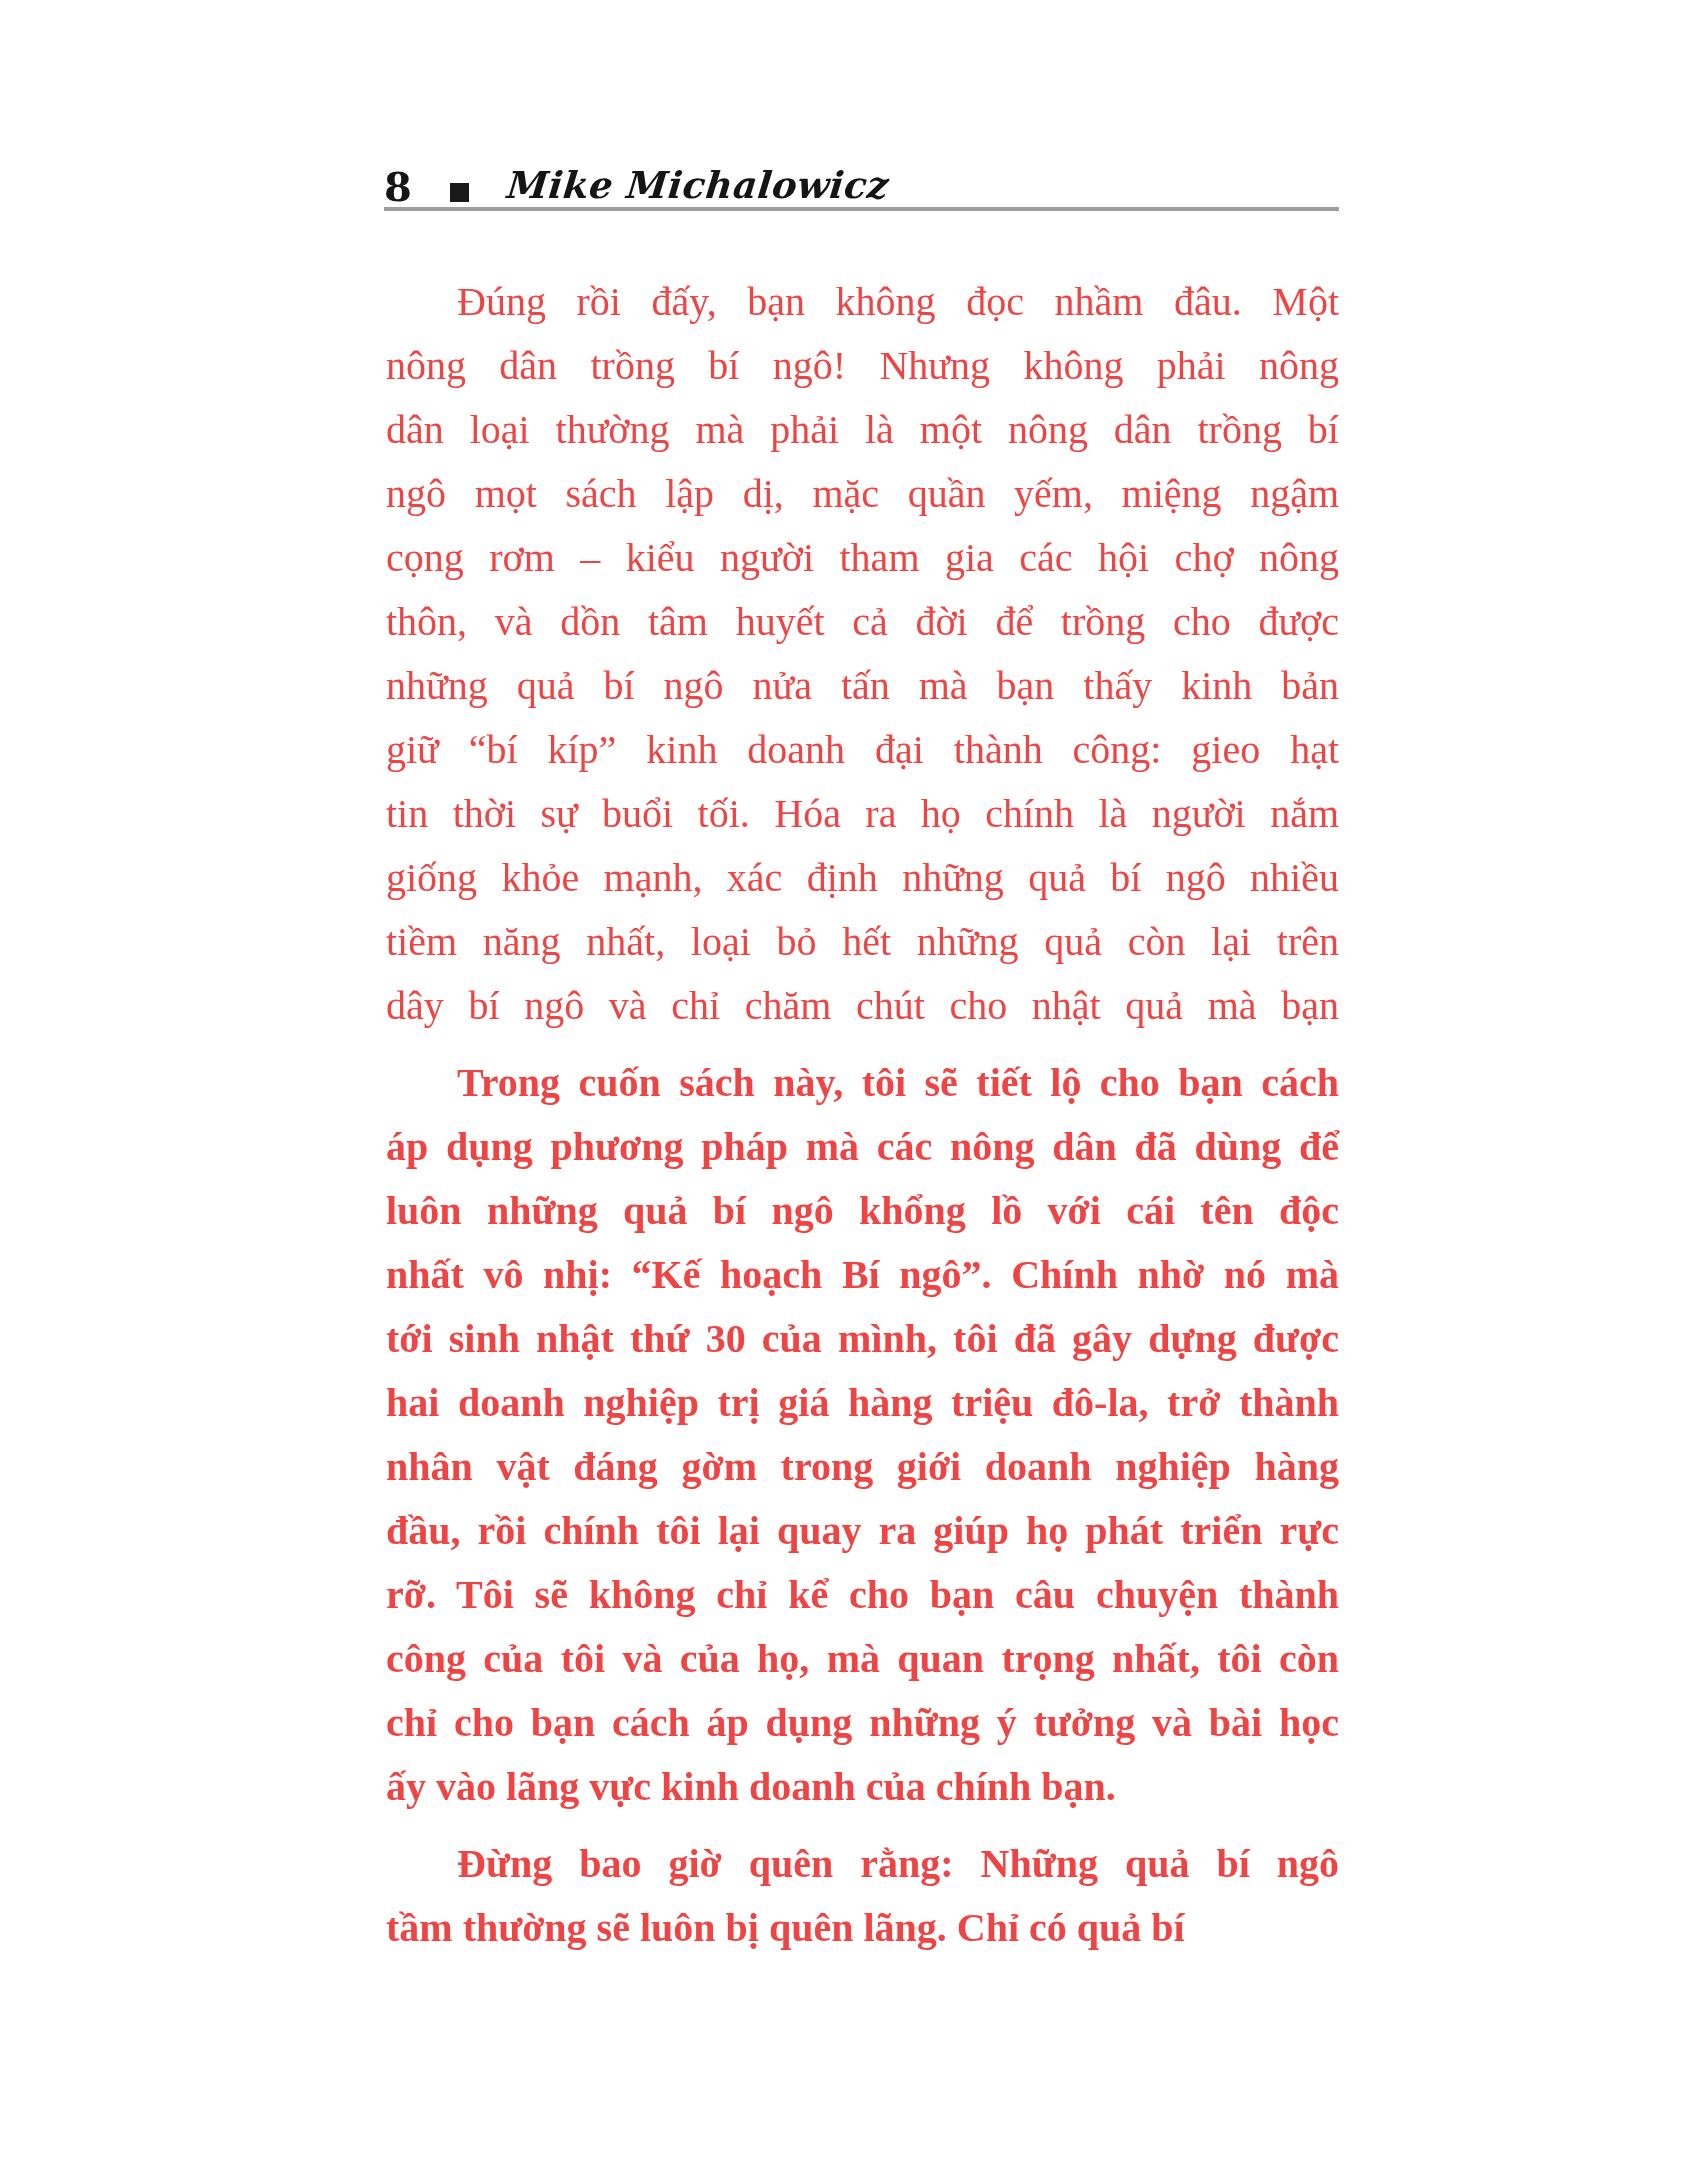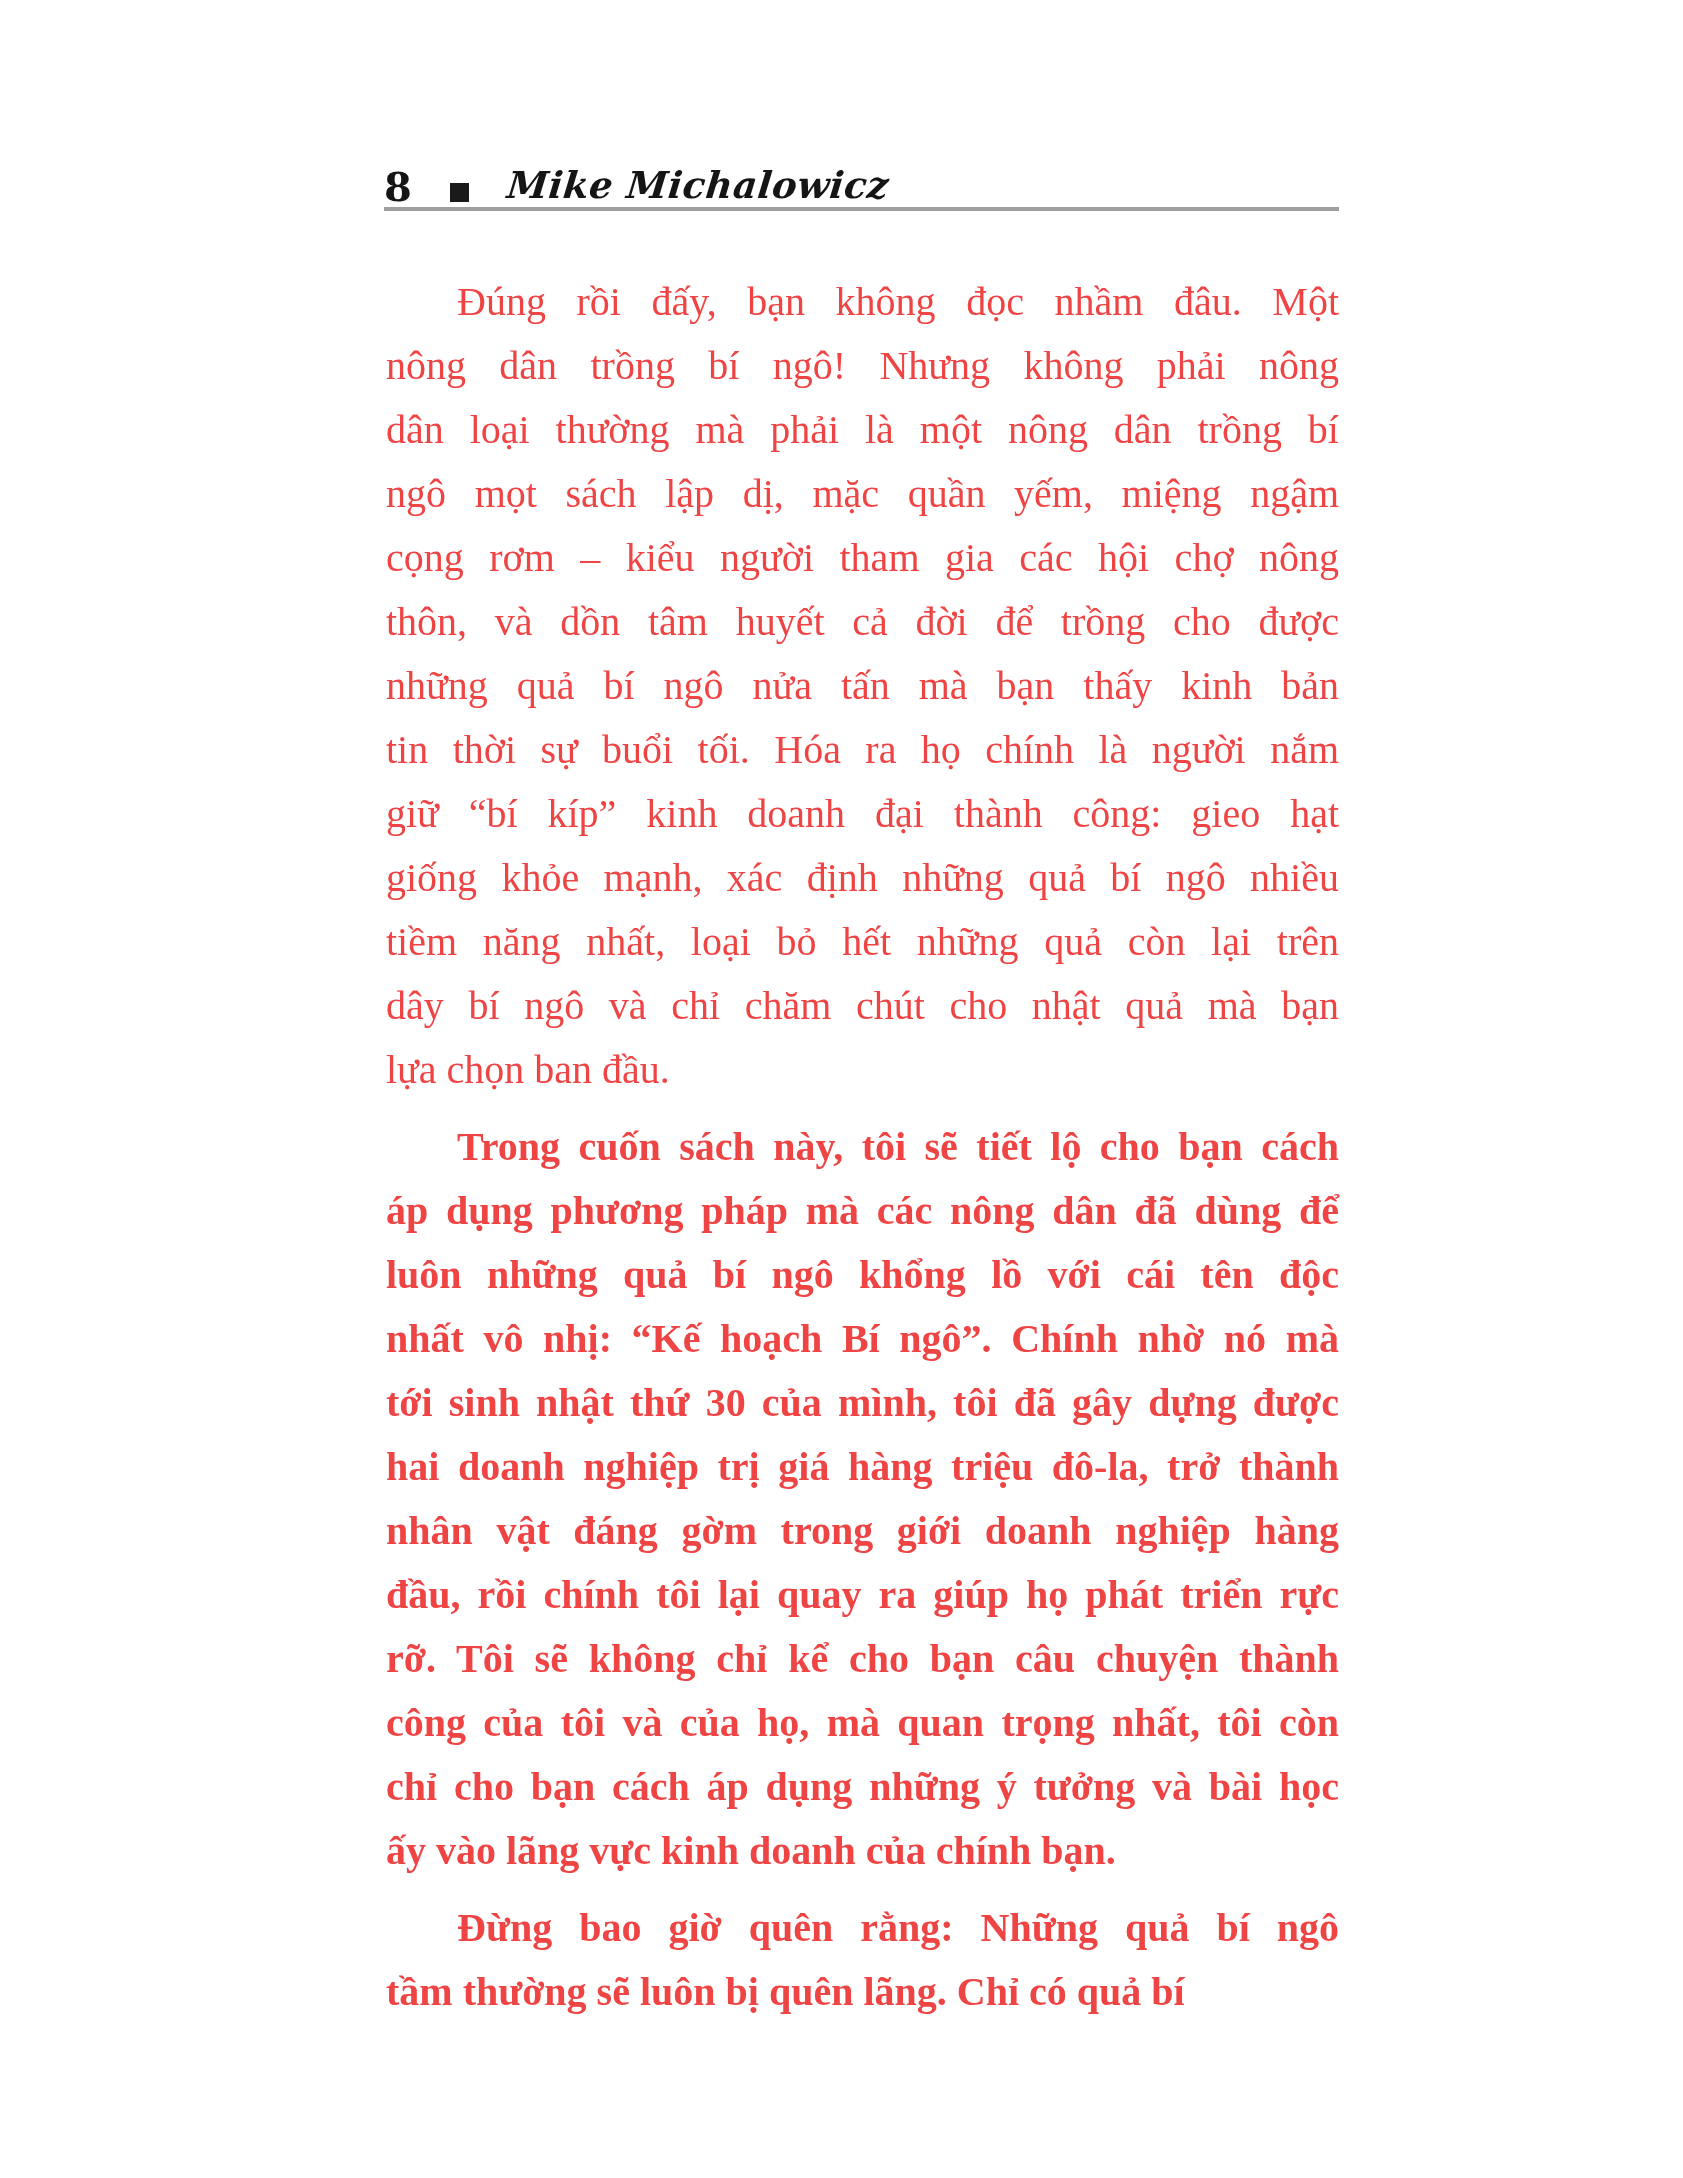--- a/index.html
+++ b/index.html
@@ -95,26 +95,25 @@
 
   <main class="body-text" id="body-text">
       <div class="paragraph">
         <div class="line first"><span>Đúng rồi đấy, bạn không đọc nhầm đâu. Một</span></div>
         <div class="line"><span>nông dân trồng bí ngô! Nhưng không phải nông</span></div>
         <div class="line"><span>dân </span><span class="it">loại thường</span><span> mà phải là một nông dân trồng bí</span></div>
         <div class="line"><span>ngô mọt sách lập dị, mặc quần yếm, miệng ngậm</span></div>
         <div class="line"><span>cọng rơm – kiểu người tham gia các hội chợ nông</span></div>
         <div class="line"><span>thôn, và dồn tâm huyết cả đời để trồng cho được</span></div>
         <div class="line"><span>những quả bí ngô nửa tấn mà bạn thấy kinh bản</span></div>
+        <div class="line"><span>giữ “bí kíp” kinh doanh đại thành công: gieo hạt</span></div>
         <div class="line"><span>tin thời sự buổi tối. Hóa ra họ chính là người nắm</span></div>
-        <div class="line"><span>giữ “bí kíp” kinh doanh đại thành công: gieo hạt</span></div>
         <div class="line"><span>giống khỏe mạnh, xác định những quả bí ngô nhiều</span></div>
         <div class="line"><span>tiềm năng nhất, loại bỏ hết những quả còn lại trên</span></div>
         <div class="line"><span>dây bí ngô và </span><span class="it">chỉ chăm chút</span><span> cho nhật quả mà bạn</span></div>
-        <div class="line para-end"><span>lựa chọn ban đầu.</span></div>
       </div>
       <div class="paragraph">
         <div class="line first"><span>Trong cuốn sách này, tôi sẽ tiết lộ cho bạn cách</span></div>
         <div class="line"><span>áp dụng phương pháp mà các nông dân đã dùng để</span></div>
         <div class="line"><span>luôn những quả bí ngô khổng lồ với cái tên độc</span></div>
         <div class="line"><span>nhất vô nhị: “Kế hoạch Bí ngô”. Chính nhờ nó mà</span></div>
         <div class="line"><span>tới sinh nhật thứ 30 của mình, tôi đã gây dựng được</span></div>
         <div class="line"><span>hai doanh nghiệp trị giá hàng triệu đô-la, trở thành</span></div>
         <div class="line"><span>nhân vật đáng gờm trong giới doanh nghiệp hàng</span></div>
         <div class="line"><span>đầu, rồi chính tôi lại quay ra giúp họ phát triển rực</span></div>

